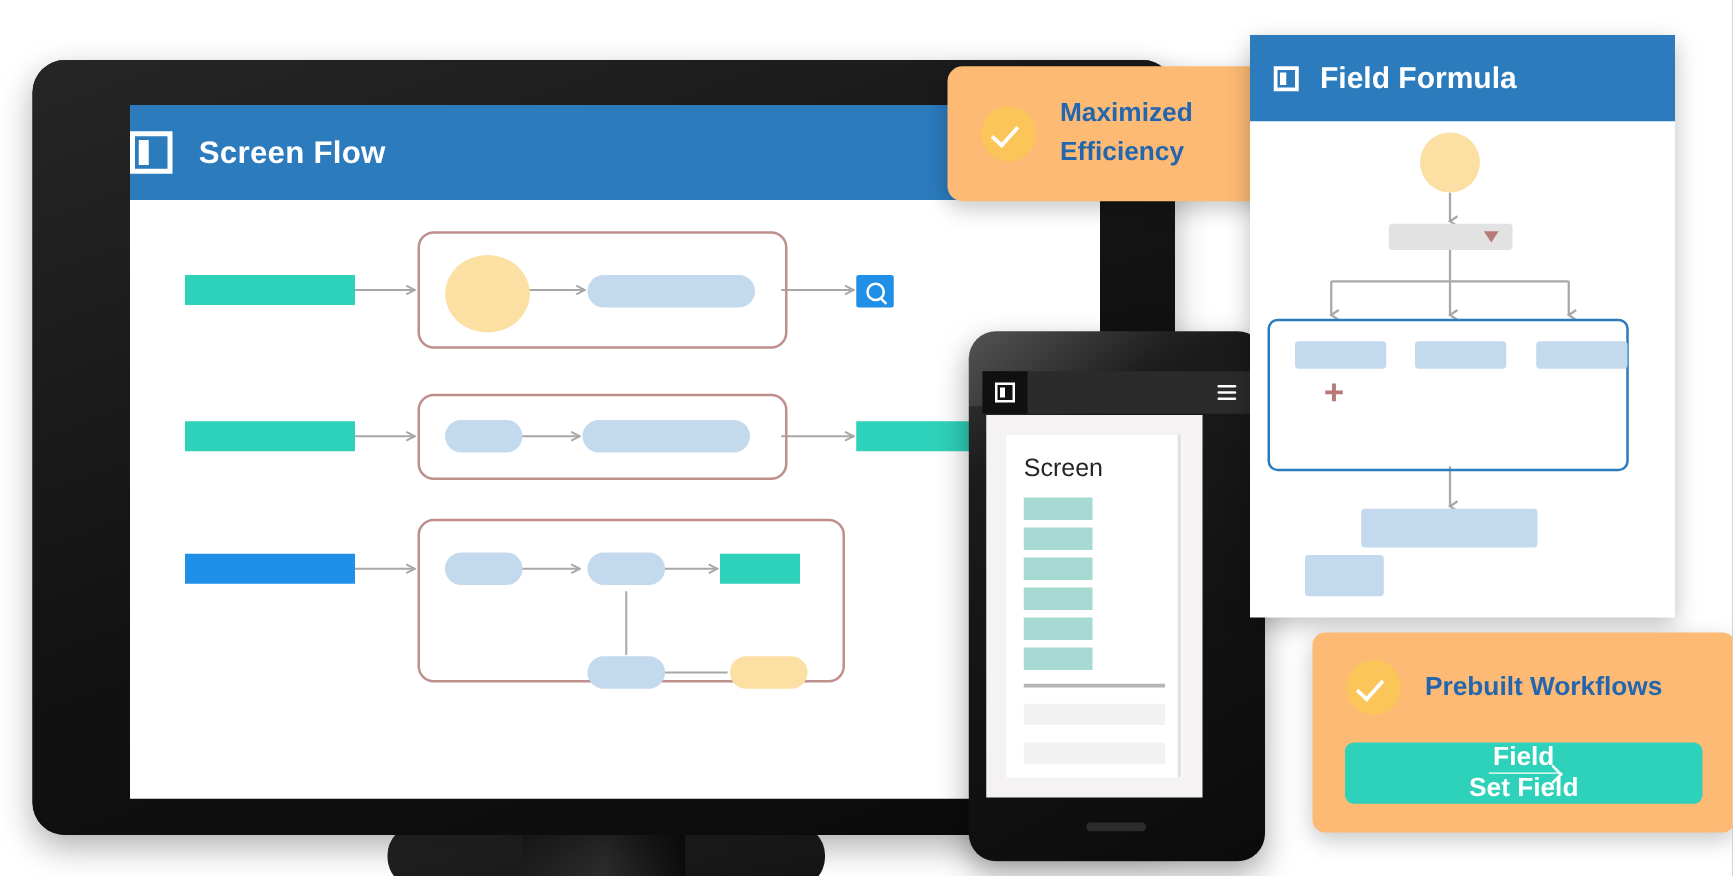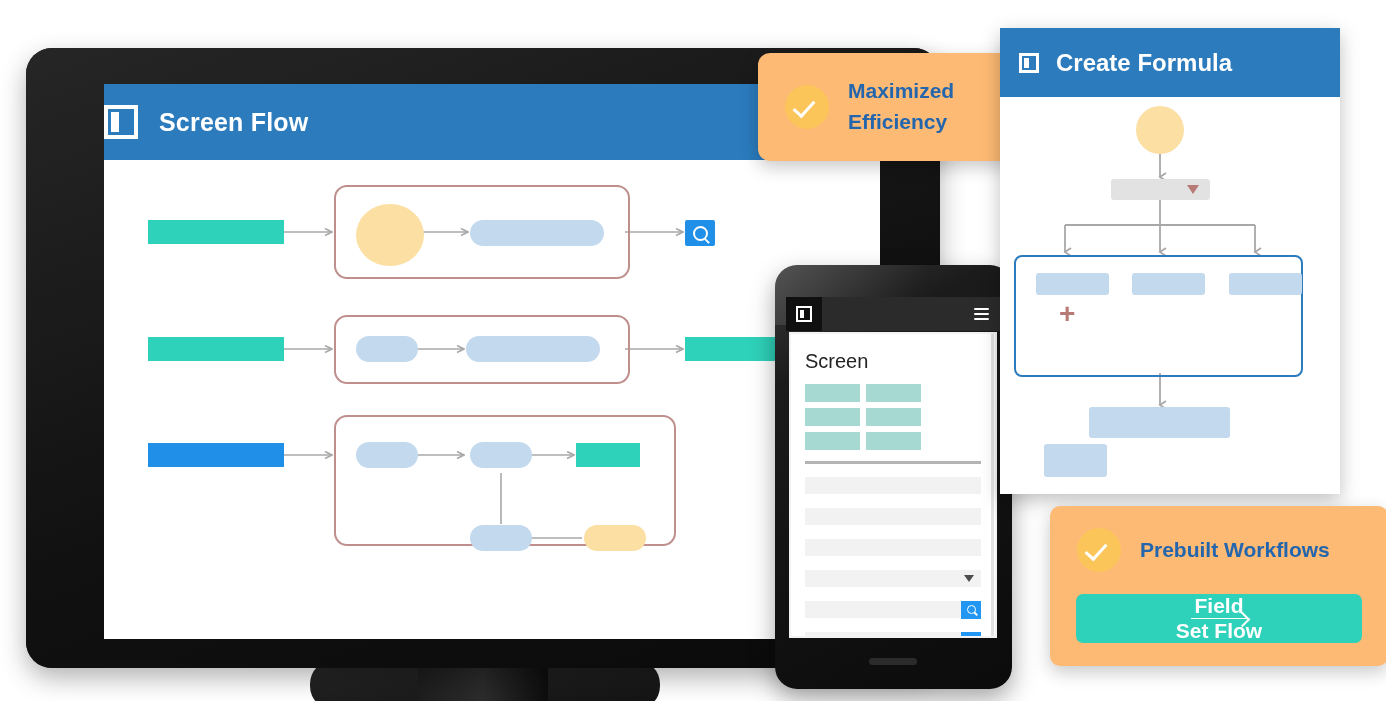--- a/index.html
+++ b/index.html
@@ -225,23 +225,23 @@
   }
   .hamburger {
     width: 15px; margin-right: 12px;
   }
   .hamburger div {
     height: 2px; background: #ffffff; margin: 3px 0; border-radius: 1px;
   }
   .phone-screen {
     position: absolute;
     left: 789px; top: 332px;
-    width: 208px; height: 306px;
+    width: 173px; height: 306px;
     background: #f4f2f2;
-    padding: 2px;
+    padding: 16px;
     box-sizing: border-box;
     overflow: hidden;
   }
   .phone-page {
     width: 100%; height: 100%;
     background: #ffffff;
     box-sizing: border-box;
     padding: 16px 14px 0 14px;
     position: relative;
     overflow: hidden;
@@ -524,21 +524,21 @@
     <span class="check-circle"></span>
     <span class="card-title">
       <span>Maximized</span><br>
       <span>Efficiency</span>
     </span>
   </div>
 
   <div id="panel-formula">
     <div class="formula-header">
       <span class="logo-glyph small"></span>
-      <span class="formula-title">Create Formula</span>
+      <span class="formula-title">Field Formula</span>
     </div>
 
     <div class="formula-canvas">
       <svg class="flow-svg" viewBox="0 0 340 397" preserveAspectRatio="none">
         <defs>
           <marker id="ah2" markerWidth="12" markerHeight="12" refX="5" refY="10" orient="auto" markerUnits="userSpaceOnUse">
             <path d="M1,4 L5,10 L9,4" fill="none" stroke="#a8a8a8" stroke-width="1.8"></path>
           </marker>
         </defs>
         <g stroke="#a8a8a8" stroke-width="1.8" fill="none">
@@ -570,17 +570,17 @@
   </div>
 
   <div class="float-card" id="card-workflows">
     <div class="wf-head">
       <span class="check-circle"></span>
       <span class="wf-title">Prebuilt Workflows</span>
     </div>
     <div class="wf-pill">
       <span>Field</span>
       <span class="wf-arrow"></span>
-      <span>Set Flow</span>
+      <span>Set Field</span>
     </div>
   </div>
 
 </div>
 
 </body></html>

